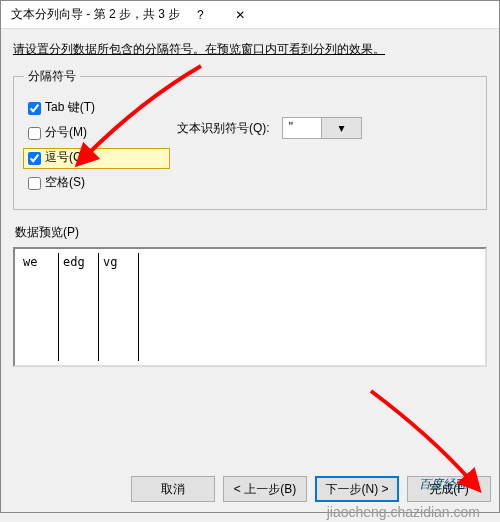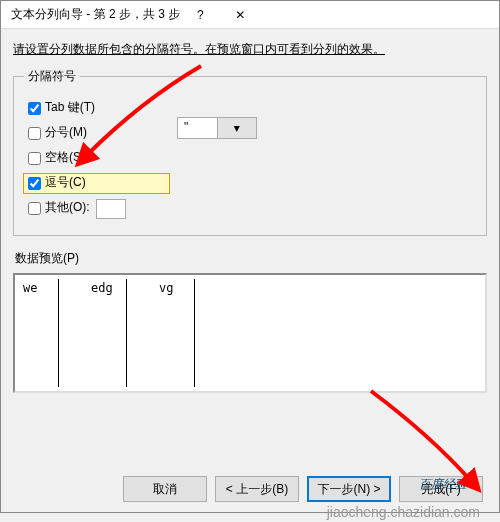--- a/index.html
+++ b/index.html
@@ -17,23 +17,23 @@
 .chk-row { display: flex; align-items: flex-start; margin: 6px 0; }
 .chk-row input[type=checkbox] { margin-right: 4px; width: 13px; height: 13px; }
 .delim-right .chk-row { margin-bottom: 14px; }
 .combo-row { display: flex; align-items: center; }
 .combo-row label { margin-right: 12px; }
 .combo { display: inline-flex; border: 1px solid #aaa; background: #fff; height: 22px; min-width: 80px; }
 .combo span { flex: 1; padding: 2px 6px; }
 .combo .dd { width: 18px; background: #e3e3e3; border-left: 1px solid #aaa; display:flex; align-items:center; justify-content:center;}
 .other-in { width: 30px; height: 20px; border: 1px solid #aaa; background: #fff; margin-left: 6px; }
 .preview-label { margin: 14px 0 6px 2px; }
-.preview-box { border: 2px inset #ddd; background: #fff; height: 120px; padding: 4px; position: relative; overflow: auto; display: flex; gap: 28px; }
+.preview-box { border: 2px inset #ddd; background: #fff; height: 120px; padding: 4px; position: relative; overflow: auto; display: flex; }
 .col { border-right: 1px solid #000; padding: 2px 4px; min-width: 40px; font-family: monospace; }
-.btn-row { position: absolute; bottom: 10px; right: 16px; display: flex; gap: 8px; }
+.btn-row { position: absolute; bottom: 10px; right: 8px; display: flex; gap: 8px; }
 button.btn { min-width: 84px; height: 26px; background: #e1e1e1; border: 1px solid #adadad; }
 button.btn.default { border: 1px solid #0078d7; box-shadow: inset 0 0 0 1px #0078d7; }
 .watermark { position:absolute; bottom:19px; right:32px; color:#0c4a6e; font-size:12px; font-style:italic; pointer-events:none;}
 .arrow { position: absolute; z-index: 5; pointer-events: none; }
 .highlight { background: #fff9c4; outline: 1px solid #d4a000; }
 .url { position:absolute; bottom:2px; right:20px; font-size:14px; color:#999; }
 </style>
 </head>
 <body>
 
@@ -57,37 +57,33 @@
       <div class="delim-area">
         <div class="delim-left">
           <label class="chk-row">
             <input type="checkbox" checked="" style="">
             <span>Tab 键(T)</span>
           </label>
           <label class="chk-row">
             <input type="checkbox" style="">
             <span>分号(M)</span>
           </label>
-          <label class="chk-row">
-            <input type="checkbox" style="">
-            <span>空格(S)</span>
-          </label>
           <label class="chk-row highlight" id="comma-row">
             <input type="checkbox" checked="" style="">
             <span>逗号(C)</span>
           </label>
           <label class="chk-row">
             <input type="checkbox" style="">
-            <span>其他(O):</span>
-            <input class="other-in" value="" style="">
+            <span>空格(S)</span>
           </label>
         </div>
 
         <div class="delim-right">
           <div class="combo-row">
+            <label>文本识别符号(Q):</label>
             <div class="combo">
               <span>"</span>
               <span class="dd">▾</span>
             </div>
           </div>
         </div>
       </div>
     </fieldset>
 
     <div class="preview-label">数据预览(P)</div>

